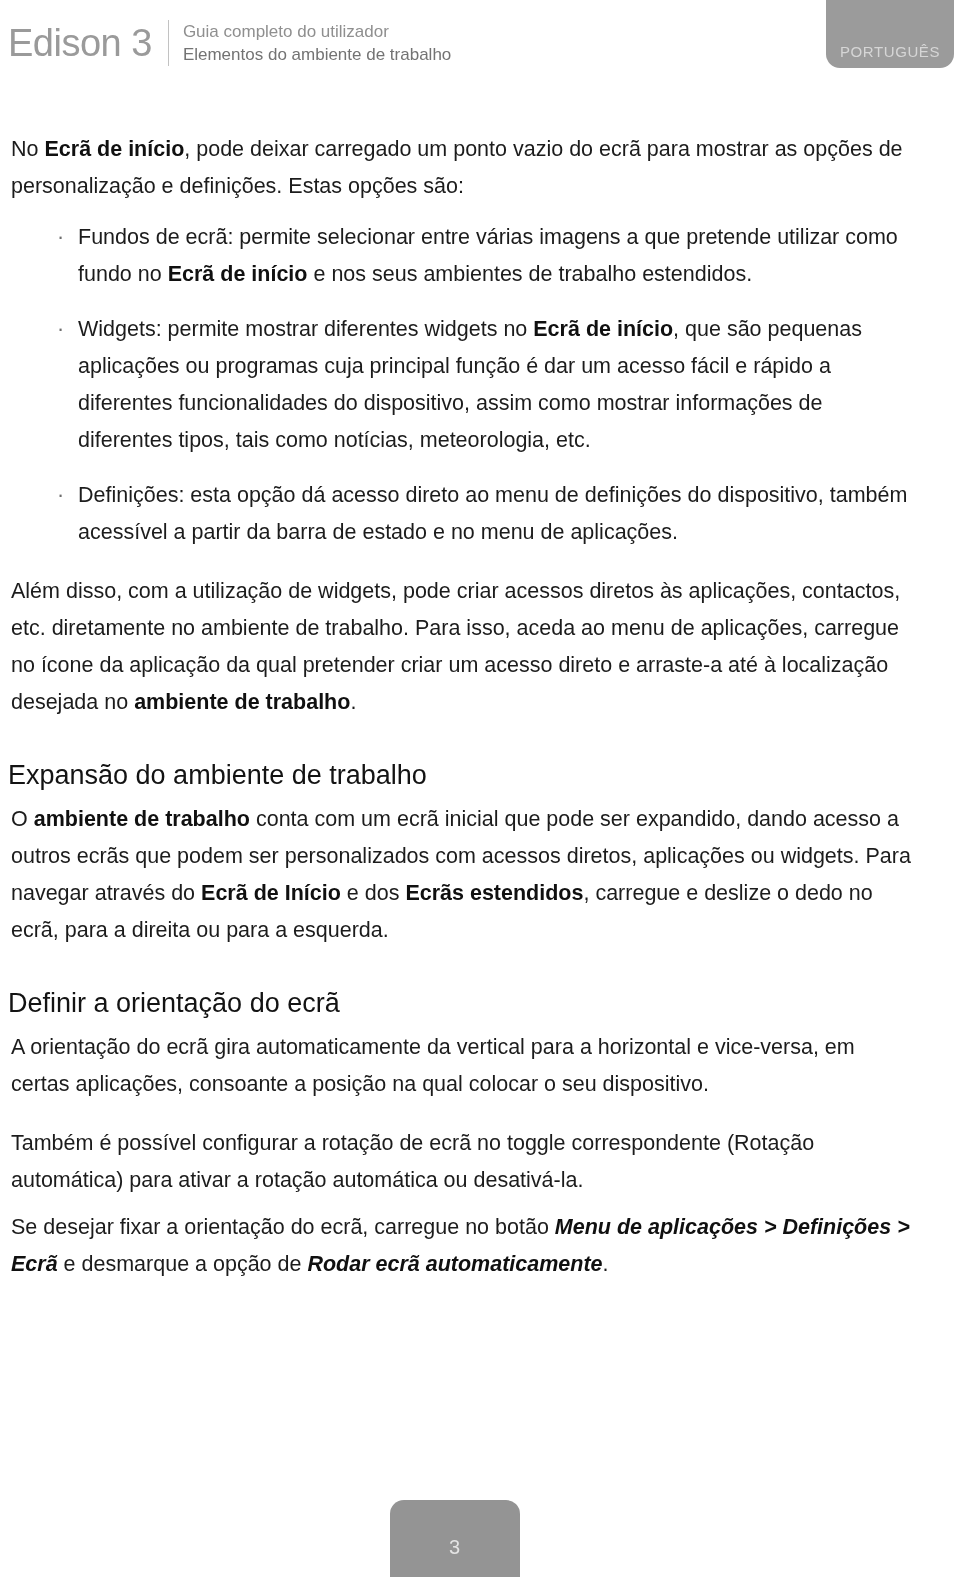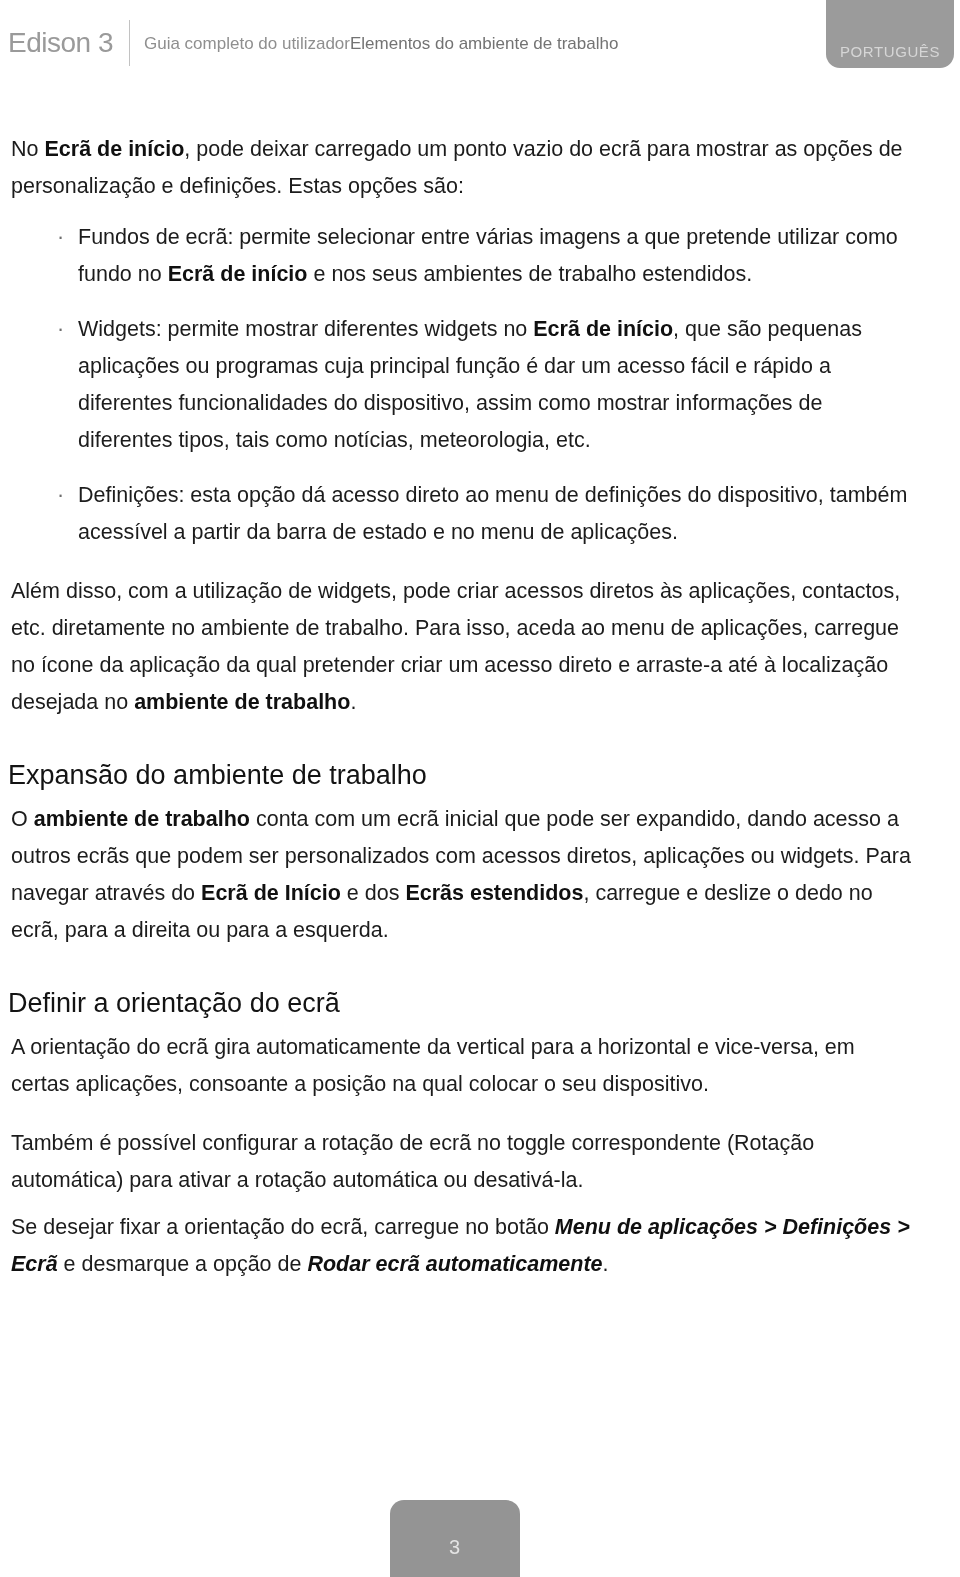--- a/index.html
+++ b/index.html
@@ -26,36 +26,36 @@
     height: 96px;
   }
   .brand-block {
     position: absolute;
     left: 8px;
     top: 18px;
     display: flex;
     align-items: center;
   }
   .brand-title {
-    font-size: 28px;
+    font-size: 38px;
     font-weight: 400;
     color: #9a9a9a;
     letter-spacing: -0.5px;
     line-height: 50px;
     white-space: nowrap;
   }
   .brand-divider {
     width: 1px;
     height: 46px;
     background: #c2c2c2;
     margin: 0 14px 0 16px;
   }
   .brand-sub {
     display: flex;
-    flex-direction: row;
+    flex-direction: column;
     justify-content: center;
   }
   .brand-sub-line1 {
     font-size: 17px;
     color: #8f8f8f;
     line-height: 23px;
     white-space: nowrap;
   }
   .brand-sub-line2 {
     font-size: 17px;

